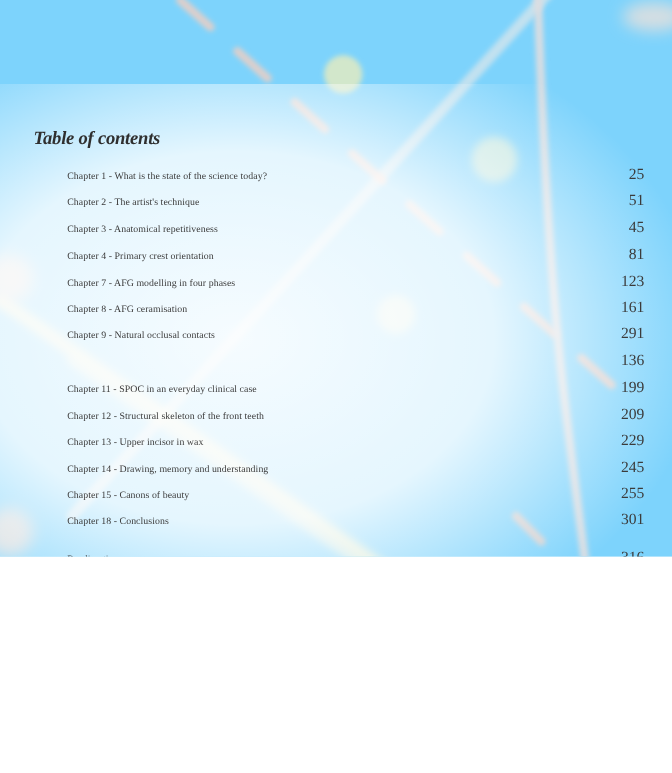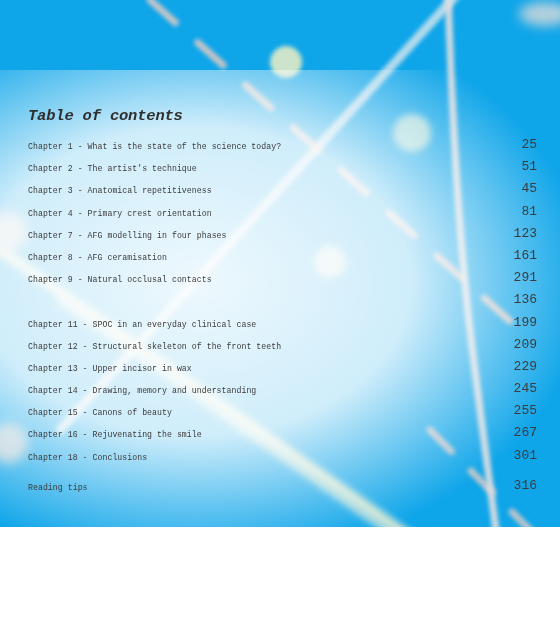--- a/index.html
+++ b/index.html
@@ -3,24 +3,24 @@
 <meta charset="utf-8">
 <style>
   html, body {
     margin: 0;
     padding: 0;
     background: #ffffff;
   }
   #page {
     position: relative;
     width: 560px;
-    height: 527px;
-    background: #0ea5e9;
+    height: 464px;
+    background: #7dd3fc;
     overflow: hidden;
-    font-family: Liberation Mono, monospace;
+    font-family: Liberation Serif, serif;
   }
 
   
   #decor {
     position: absolute;
     inset: 0;
     z-index: 0;
     pointer-events: none;
   }
   #decor svg { display: block; }
@@ -58,20 +58,21 @@
     position: absolute;
     left: 28px;
     top: 134px;
     width: 509px;
   }
   .toc-row {
     position: relative;
     height: 22.2px;
     line-height: 22.2px;
     white-space: nowrap;
+    margin-left: 28px;
   }
   .toc-label {
     font-size: 8.2px;
     color: #3b3b3b;
     letter-spacing: 0.05px;
   }
   .toc-page {
     position: absolute;
     right: 0;
     top: 0;
@@ -228,24 +229,20 @@
       <div class="toc-row">
         <span class="toc-label">Chapter 14 - Drawing, memory and understanding</span>
         <span class="toc-page">245</span>
       </div>
 
       <div class="toc-row">
         <span class="toc-label">Chapter 15 - Canons of beauty</span>
         <span class="toc-page">255</span>
       </div>
 
-      <div class="toc-row">
-        <span class="toc-label">Chapter 16 - Rejuvenating the smile</span>
-        <span class="toc-page">267</span>
-      </div>
 
 
       <div class="toc-row">
         <span class="toc-label">Chapter 18 - Conclusions</span>
         <span class="toc-page">301</span>
       </div>
 
       <div class="toc-row extra">
         <span class="toc-label">Reading tips</span>
         <span class="toc-page">316</span>

